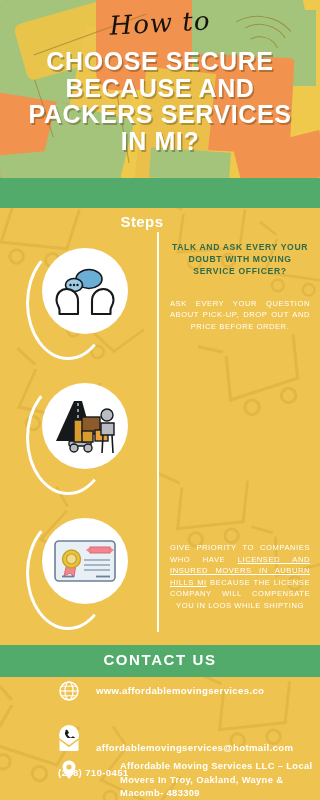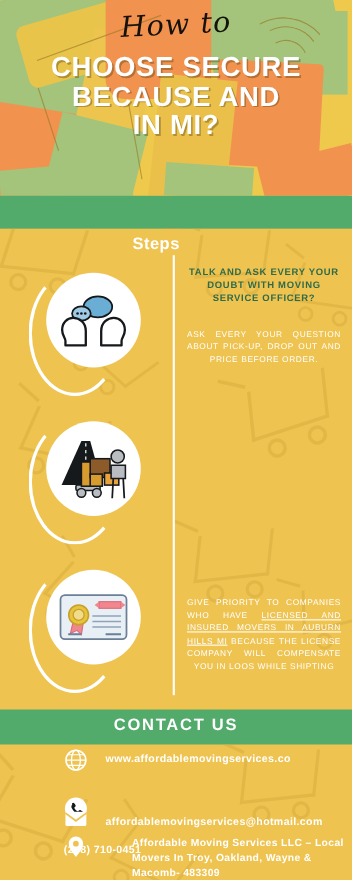--- a/index.html
+++ b/index.html
@@ -110,20 +110,21 @@
     <div class="harc ha1"></div>
     <div class="harc ha2"></div>
     <div class="harc ha3"></div>
   </div>
 
   <div class="howto">How to</div>
 
   <div class="headline">
     <div>CHOOSE SECURE</div>
     <div>BECAUSE AND</div>
+    <div>PACKERS SERVICES</div>
     <div>IN MI?</div>
   </div>
 
   <div class="bar-green bar-top"></div>
   <div class="arrow-down"></div>
 
   <div class="body">
 
     <div class="cart" style="left:8px;top:-6px;transform:rotate(6deg) scale(1.5);">
       <div class="basket"></div>

